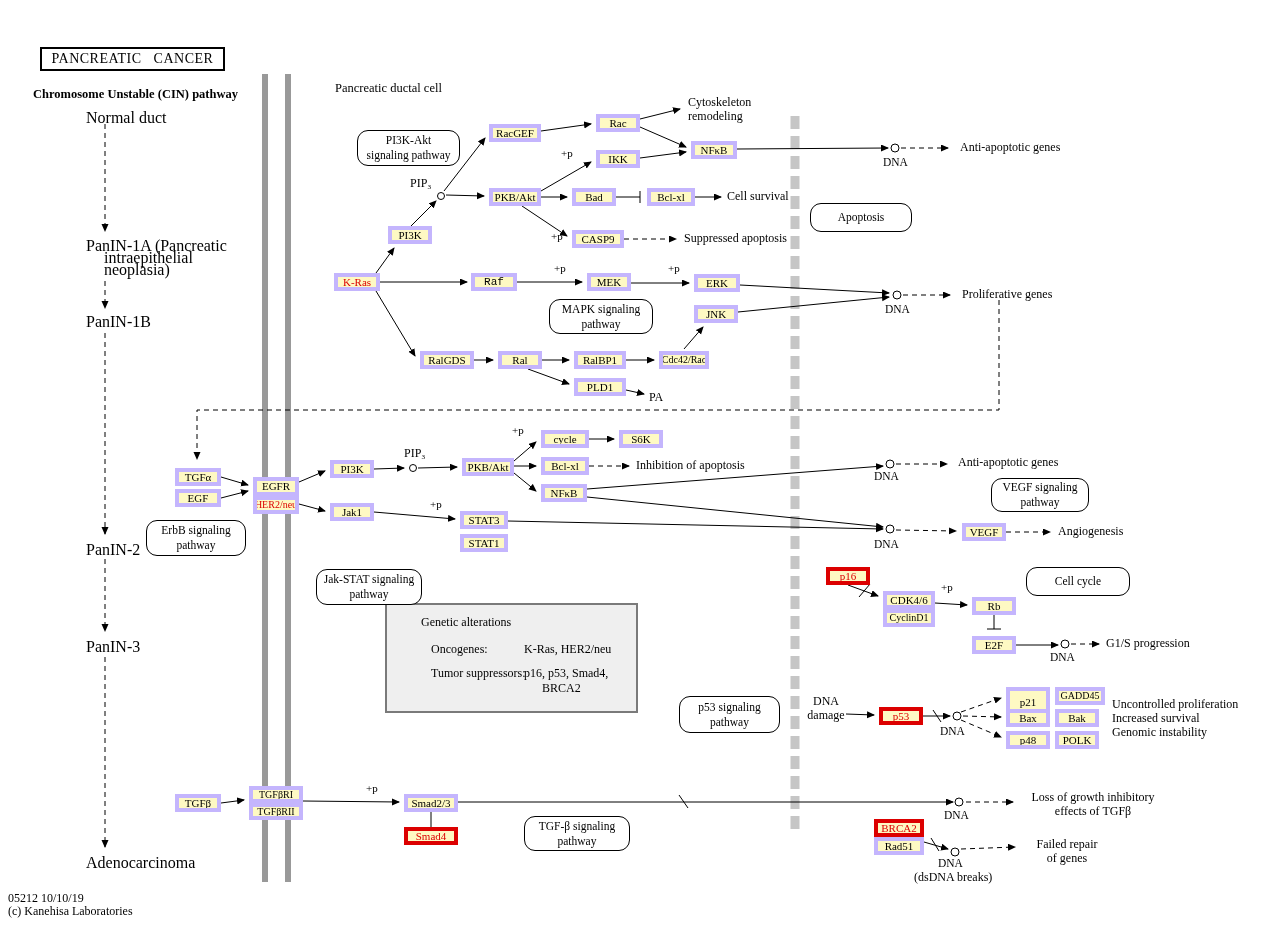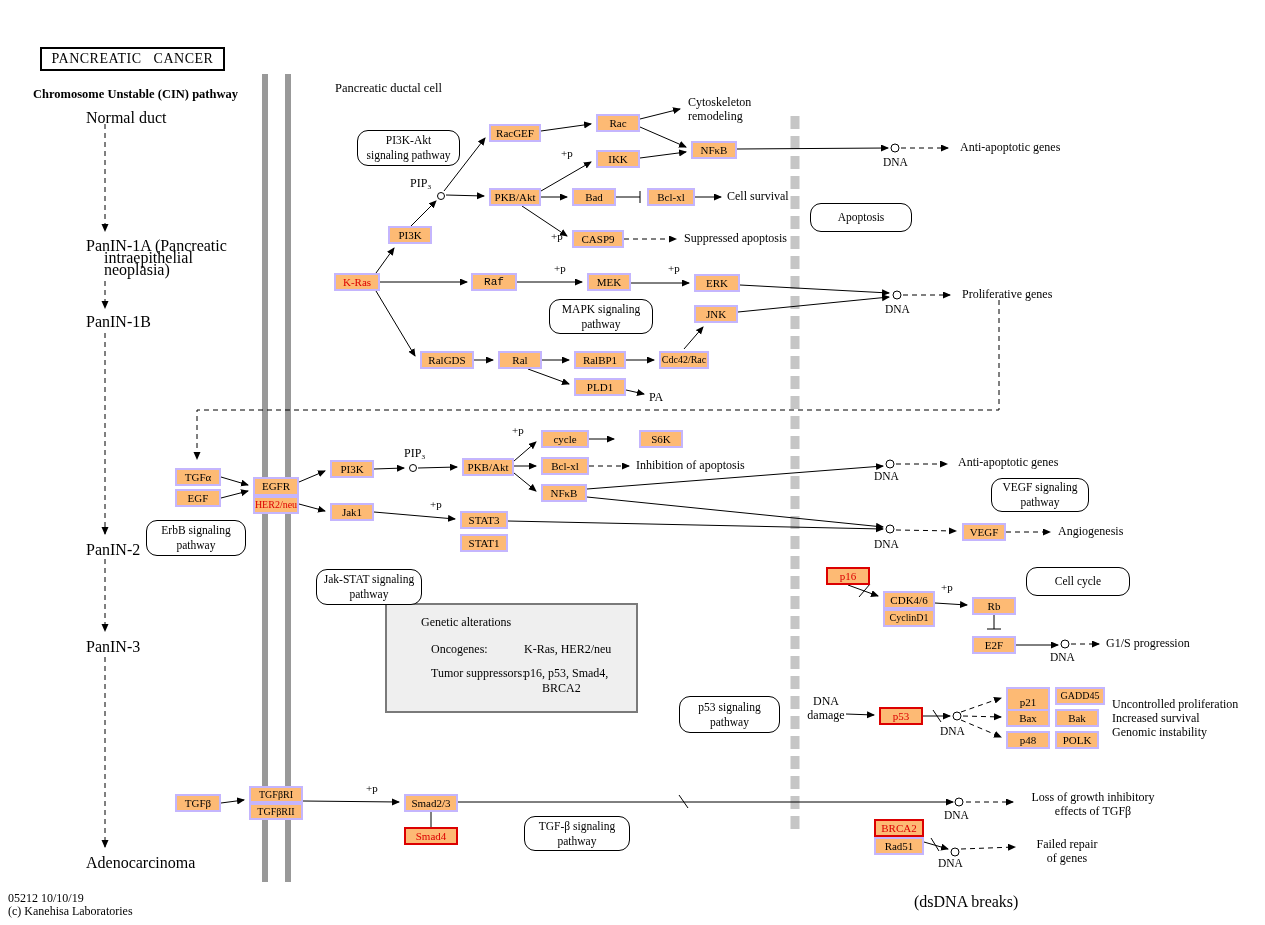--- a/index.html
+++ b/index.html
@@ -4,21 +4,21 @@
 <style>
   html,body{margin:0;padding:0;background:#fff;}
   #canvas{position:relative;width:1265px;height:925px;background:#fff;overflow:hidden;
           font-family:"Liberation Serif","DejaVu Serif",serif;border-bottom:1px solid #000;}
   svg{position:absolute;left:0;top:0;}
   .mem{fill:var(--membrane);}
   .nuc{stroke:var(--nuclear);stroke-width:9;stroke-dasharray:13 7;}
   .edge{stroke:#000;stroke-width:1;fill:none;}
   .dash{stroke-dasharray:5 4;}
   .dna{fill:#fff;stroke:#000;stroke-width:1;}
-  .gene{position:absolute;box-sizing:border-box;background:#fdba74;border:2px solid #c4b5fd;
+  .gene{position:absolute;box-sizing:border-box;background:#fef9c3;border:4px solid #c4b5fd;
         font-size:11px;line-height:1;display:flex;align-items:center;justify-content:center;
         white-space:nowrap;overflow:hidden;}
   .pathway{position:absolute;box-sizing:border-box;background:#fff;border:1px solid #000;border-radius:11px;
         font-size:11.5px;line-height:1.3;display:flex;align-items:center;justify-content:center;
         text-align:center;white-space:pre-line;}
   .lab{position:absolute;font-size:12px;line-height:1.15;white-space:pre-line;}
   .stage{position:absolute;font-size:16px;white-space:nowrap;}
   #title-box{position:absolute;left:40px;top:47px;width:185px;height:24px;box-sizing:border-box;
         border:2px solid #000;display:flex;align-items:center;justify-content:center;
         font-size:14px;letter-spacing:.5px;word-spacing:8px;}
@@ -188,21 +188,21 @@
       <div class="gene" style="left: 574px; top: 351px; width: 52px; height: 18px;">RalBP1</div>
       <div class="gene" style="left: 659px; top: 351px; width: 50px; height: 18px; font-size: 10px;">Cdc42/Rac</div>
       <div class="gene" style="left: 574px; top: 378px; width: 52px; height: 18px;">PLD1</div>
       <div class="gene" style="left: 175px; top: 468px; width: 46px; height: 18px;">TGFα</div>
       <div class="gene" style="left: 175px; top: 489px; width: 46px; height: 18px;">EGF</div>
       <div class="gene" style="left: 253px; top: 477px; width: 46px; height: 19px;">EGFR</div>
       <div class="gene" style="left: 253px; top: 496px; width: 46px; height: 18px; font-size: 10px; color: var(--red);">HER2/neu</div>
       <div class="gene" style="left: 330px; top: 460px; width: 44px; height: 18px;">PI3K</div>
       <div class="gene" style="left: 330px; top: 503px; width: 44px; height: 18px;">Jak1</div>
       <div class="gene" style="left: 541px; top: 430px; width: 48px; height: 18px;">cycle</div>
-      <div class="gene" style="left: 619px; top: 430px; width: 44px; height: 18px; margin-left: 20px;">S6K</div>
+      <div class="gene" style="left: 619px; top: 430px; width: 44px; height: 18px;">S6K</div>
       <div class="gene" style="left: 462px; top: 458px; width: 52px; height: 18px;">PKB/Akt</div>
       <div class="gene" style="left: 541px; top: 457px; width: 48px; height: 18px;">Bcl-xl</div>
       <div class="gene" style="left: 541px; top: 484px; width: 46px; height: 18px;">NFκB</div>
       <div class="gene" style="left: 460px; top: 511px; width: 48px; height: 18px;">STAT3</div>
       <div class="gene" style="left: 460px; top: 534px; width: 48px; height: 18px;">STAT1</div>
       <div class="gene" style="left: 962px; top: 523px; width: 44px; height: 18px;">VEGF</div>
       <div class="gene" style="left: 826px; top: 567px; width: 44px; height: 18px; color: var(--red); border-color: var(--red);">p16</div>
       <div class="gene" style="left: 883px; top: 591px; width: 52px; height: 18px;">CDK4/6</div>
       <div class="gene" style="left: 883px; top: 609px; width: 52px; height: 18px; font-size: 10px;">CyclinD1</div>
       <div class="gene" style="left: 972px; top: 597px; width: 44px; height: 18px;">Rb</div>
@@ -268,21 +268,21 @@
       <div class="lab" style="left: 1112px; top: 698px;">Uncontrolled proliferation</div>
       <div class="lab" style="left: 1112px; top: 712px;">Increased survival</div>
       <div class="lab" style="left: 1112px; top: 726px;">Genomic instability</div>
       <div class="lab" style="left: 366px; top: 782px; font-size: 11px;">+p</div>
       <div class="lab" style="left: 1022px; top: 791px; width: 142px; text-align: center;">Loss of growth inhibitory
 effects of TGFβ</div>
       <div class="lab" style="left: 944px; top: 809px; font-size: 11.5px;">DNA</div>
       <div class="lab" style="left: 1022px; top: 838px; width: 90px; text-align: center;">Failed repair
 of genes</div>
       <div class="lab" style="left: 938px; top: 857px; font-size: 11.5px;">DNA</div>
-      <div class="lab" style="left: 914px; top: 893px; font-size: 16px;">(dsDNA breaks)</div>
+      <div class="lab" style="left: 914px; top: 871px; font-size: 12px;">(dsDNA breaks)</div>
       <div class="stage" style="left: 86px; top: 109px;">Normal duct</div>
       <div class="stage" style="left: 86px; top: 237px;">PanIN-1A (Pancreatic</div>
       <div class="stage" style="left: 104px; top: 249px;">intraepithelial</div>
       <div class="stage" style="left: 104px; top: 261px;">neoplasia)</div>
       <div class="stage" style="left: 86px; top: 313px;">PanIN-1B</div>
       <div class="stage" style="left: 86px; top: 541px;">PanIN-2</div>
       <div class="stage" style="left: 86px; top: 638px;">PanIN-3</div>
       <div class="stage" style="left: 86px; top: 854px;">Adenocarcinoma</div>
     </div>
 </div>

